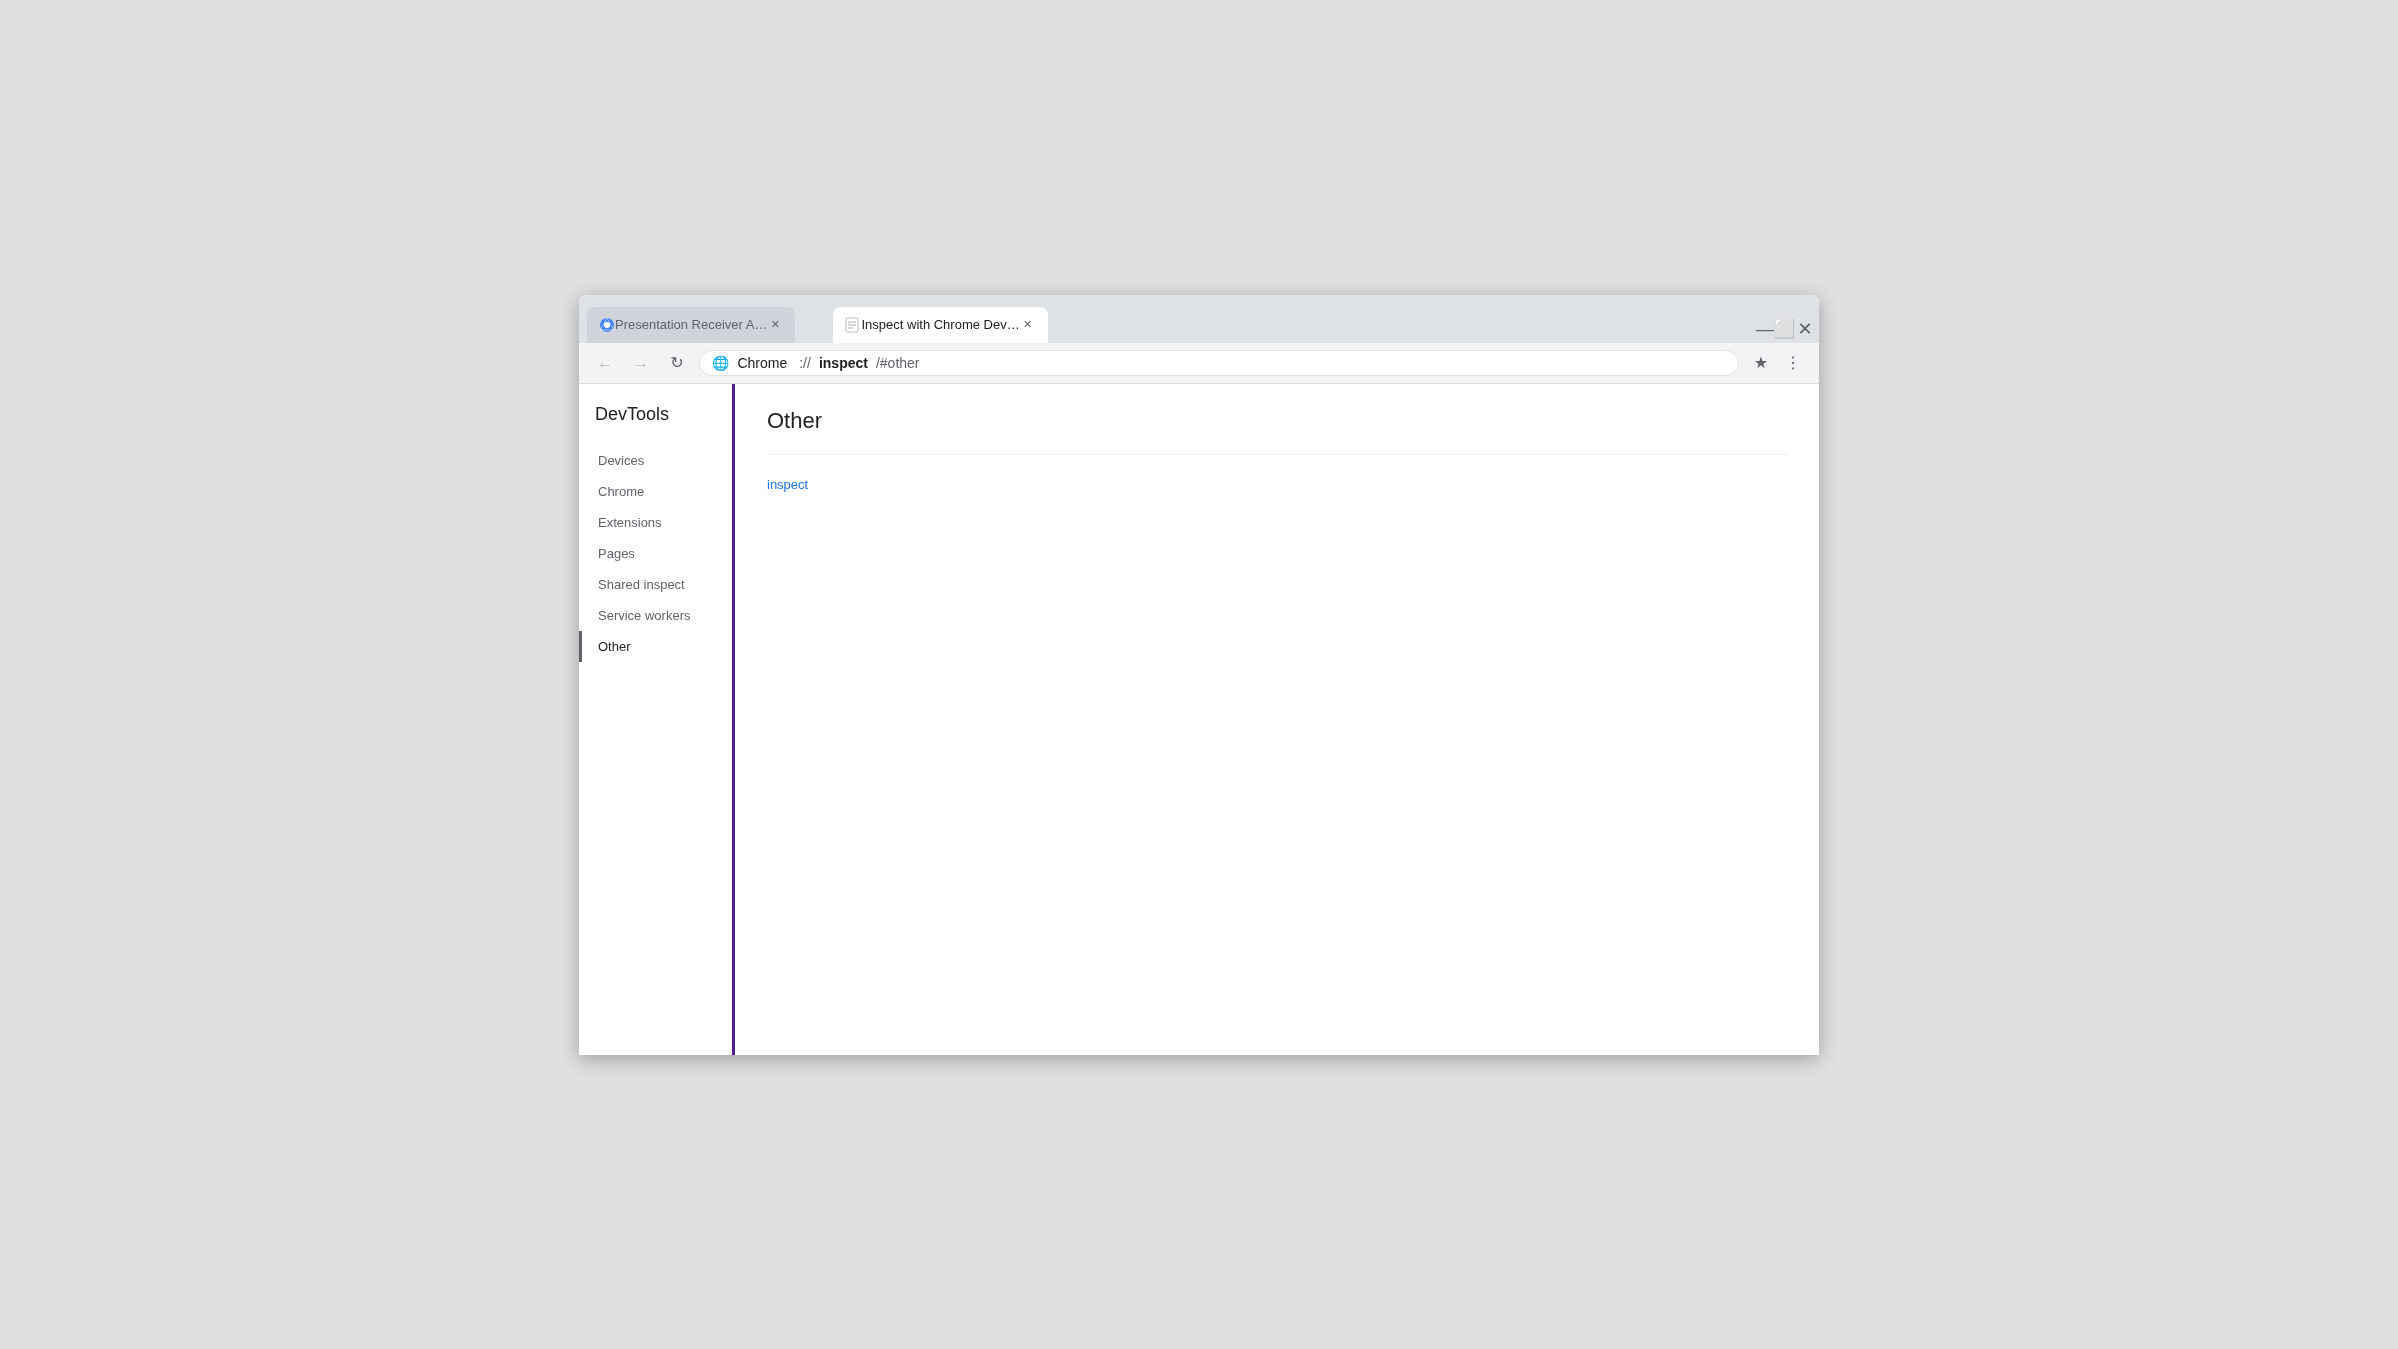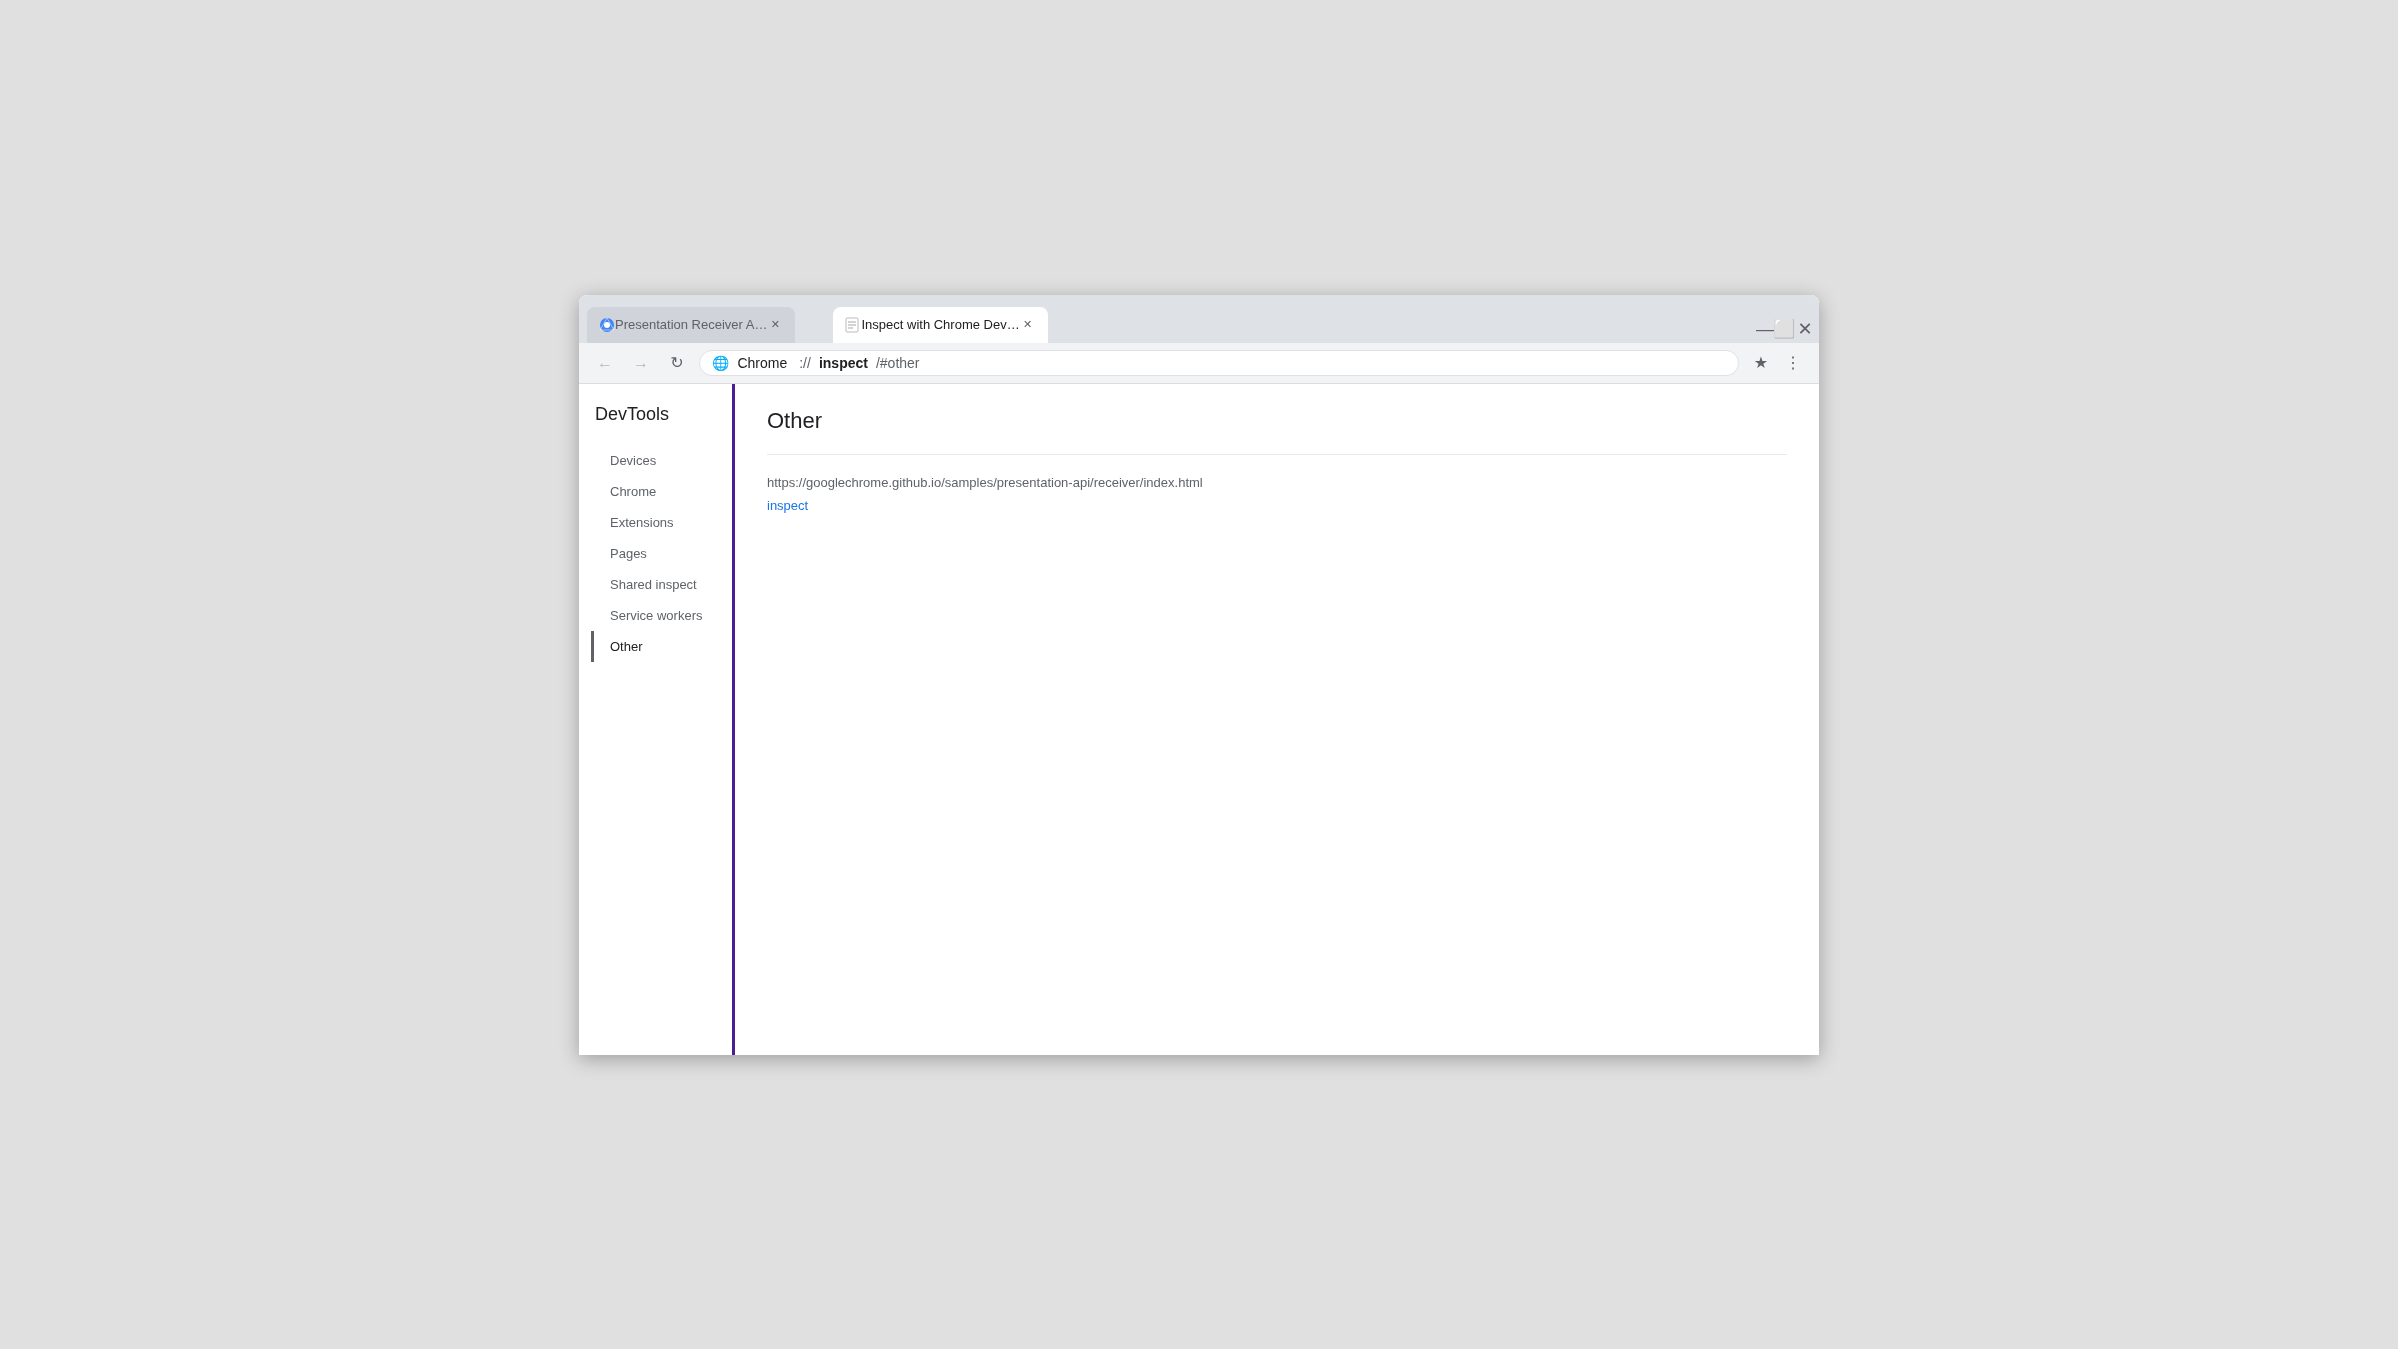--- a/index.html
+++ b/index.html
@@ -192,21 +192,20 @@
 
     .sidebar-item {
       display: flex;
       align-items: center;
       padding: 8px 16px;
       font-size: 13px;
       color: #5f6368;
       cursor: pointer;
       border-left: 3px solid transparent;
       position: relative;
-      margin-left: 12px;
     }
 
     .sidebar-item.active {
       color: #202124;
       font-weight: 500;
       border-left: 3px solid #5f6368;
     }
 
     
     .main-panel {
@@ -326,18 +325,17 @@
       <div class="sidebar-item active">
         <span>Other</span>
       </div>
     </div>
 
     <div class="main-panel">
       <div class="page-title">Other</div>
       <hr class="divider">
 
       <div class="entry">
-        <div class="entry-url">https://googlechrome.github.io/samples/presentation-api/receiver/index.html</div>
         <a class="entry-inspect-link">inspect</a>
       </div>
     </div>
   </div>
 </div>
 
 </body></html>

